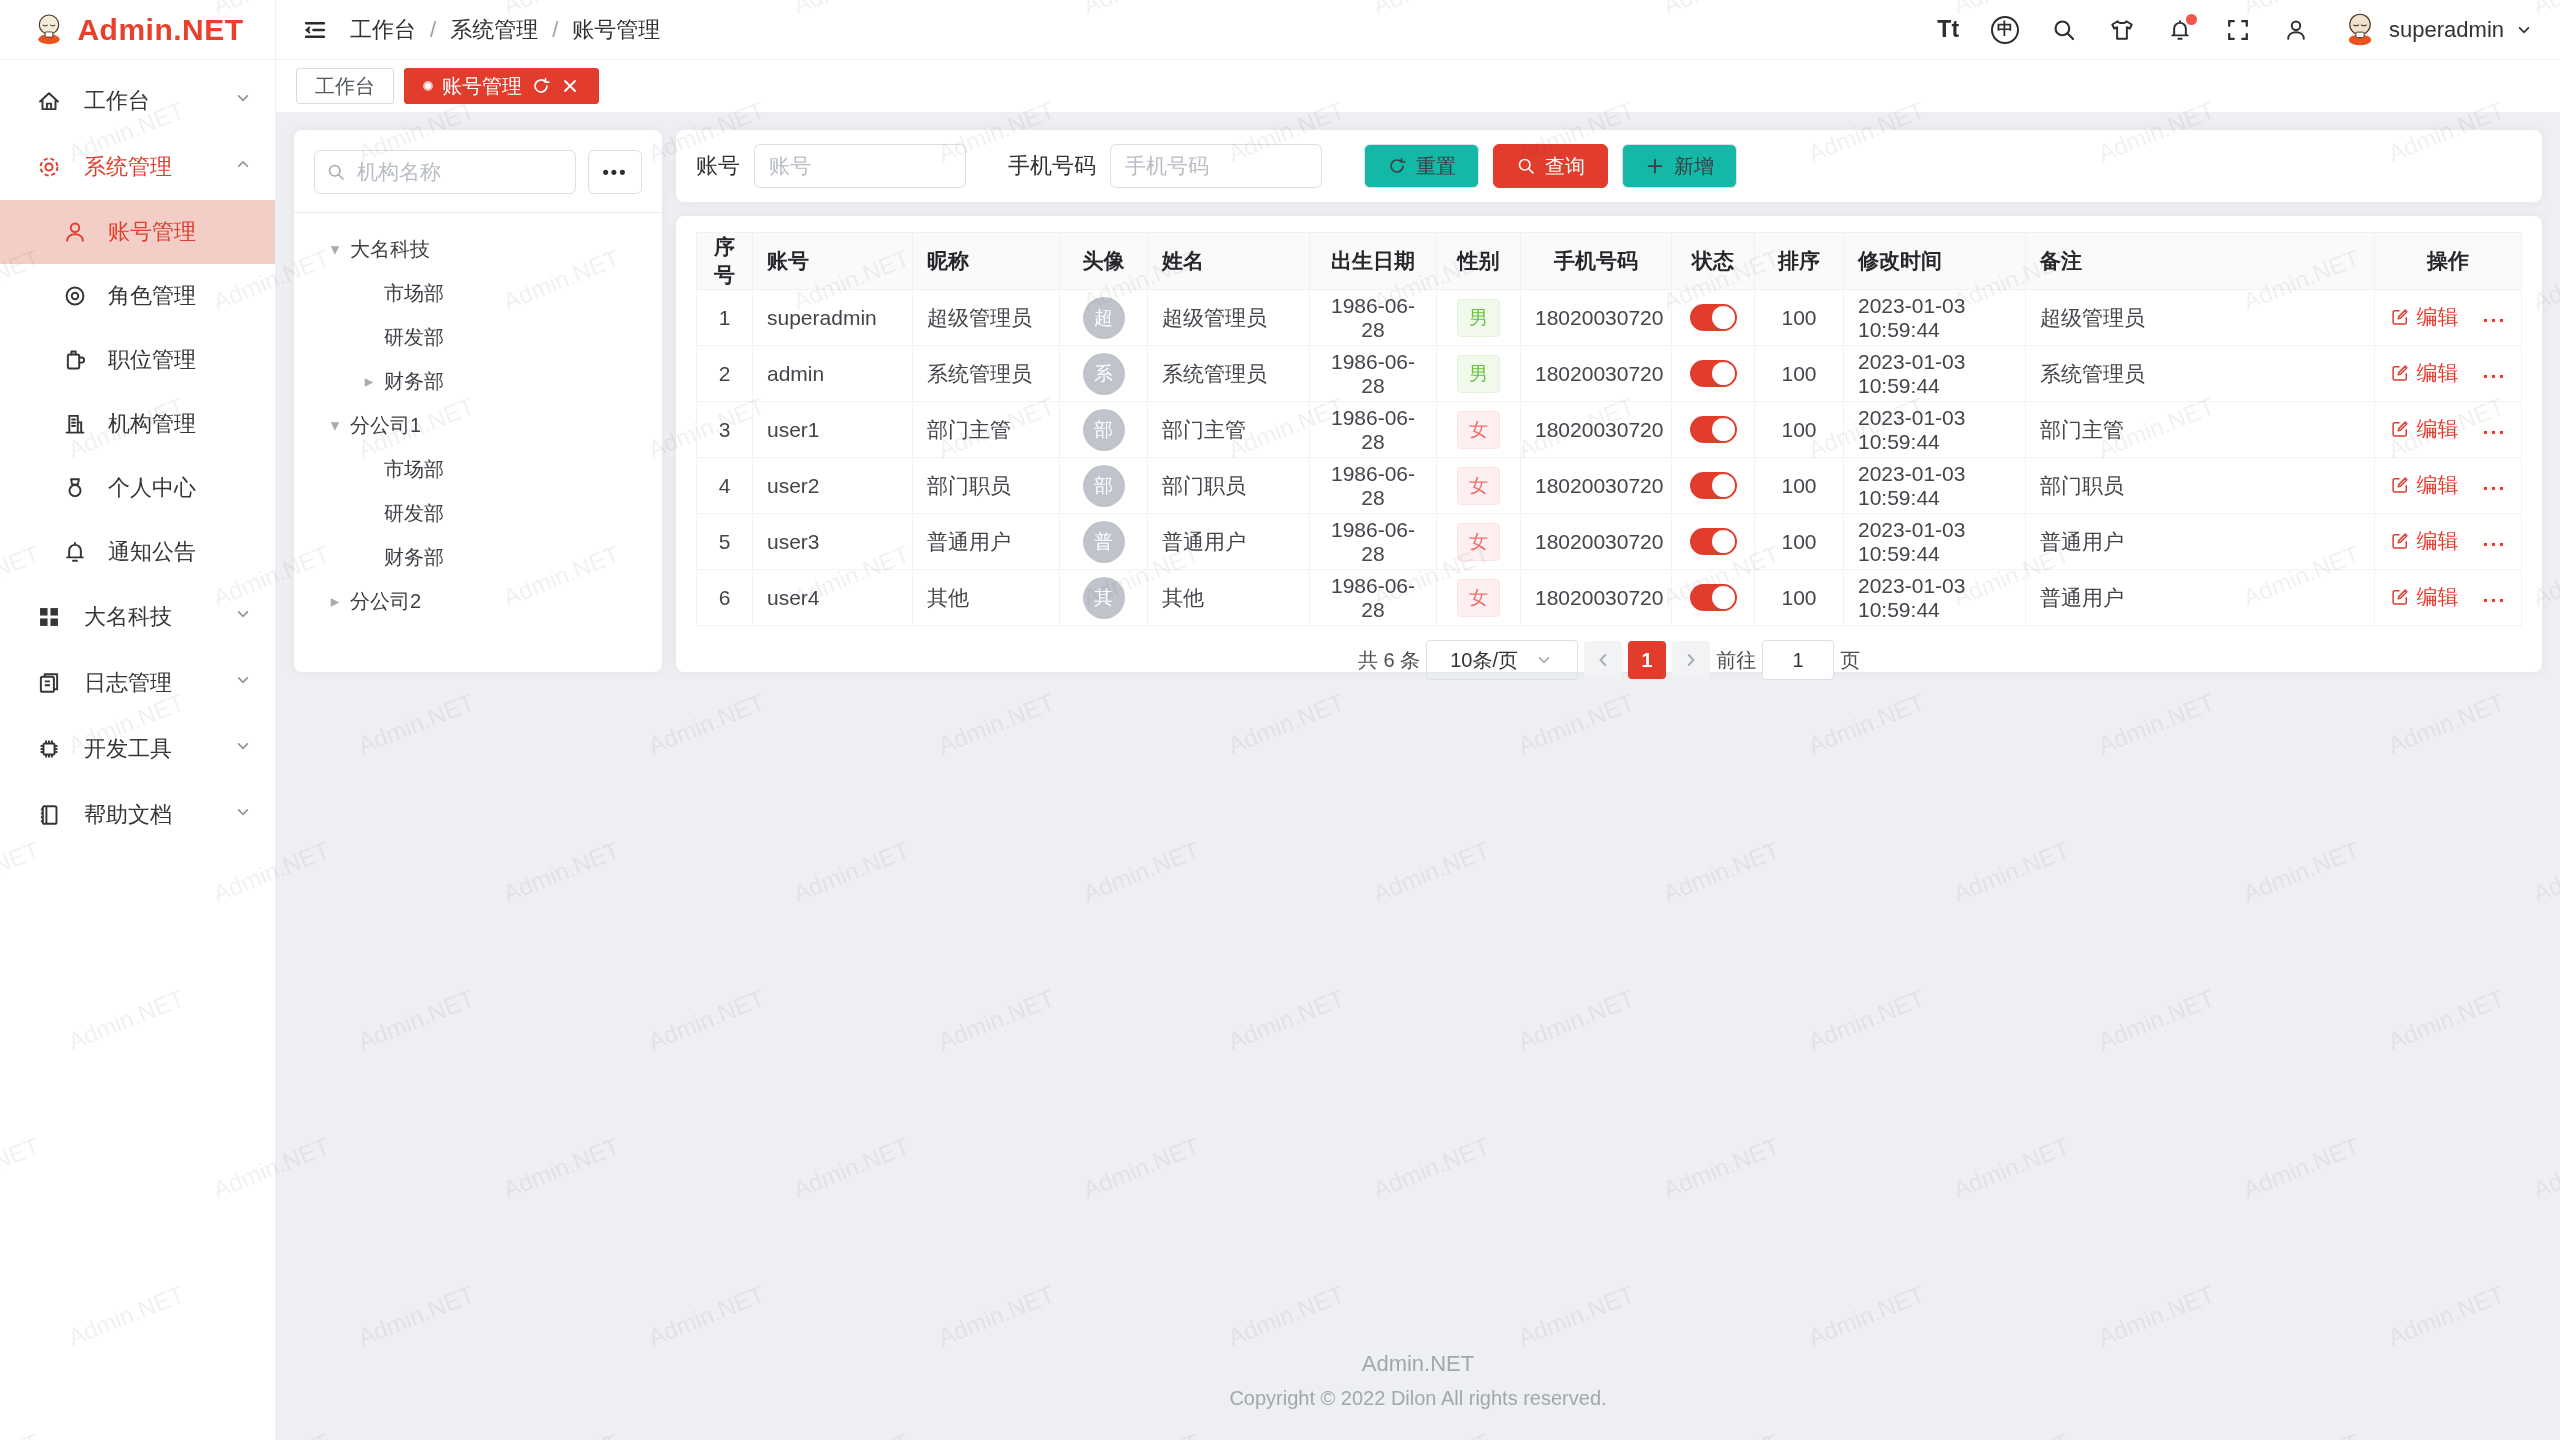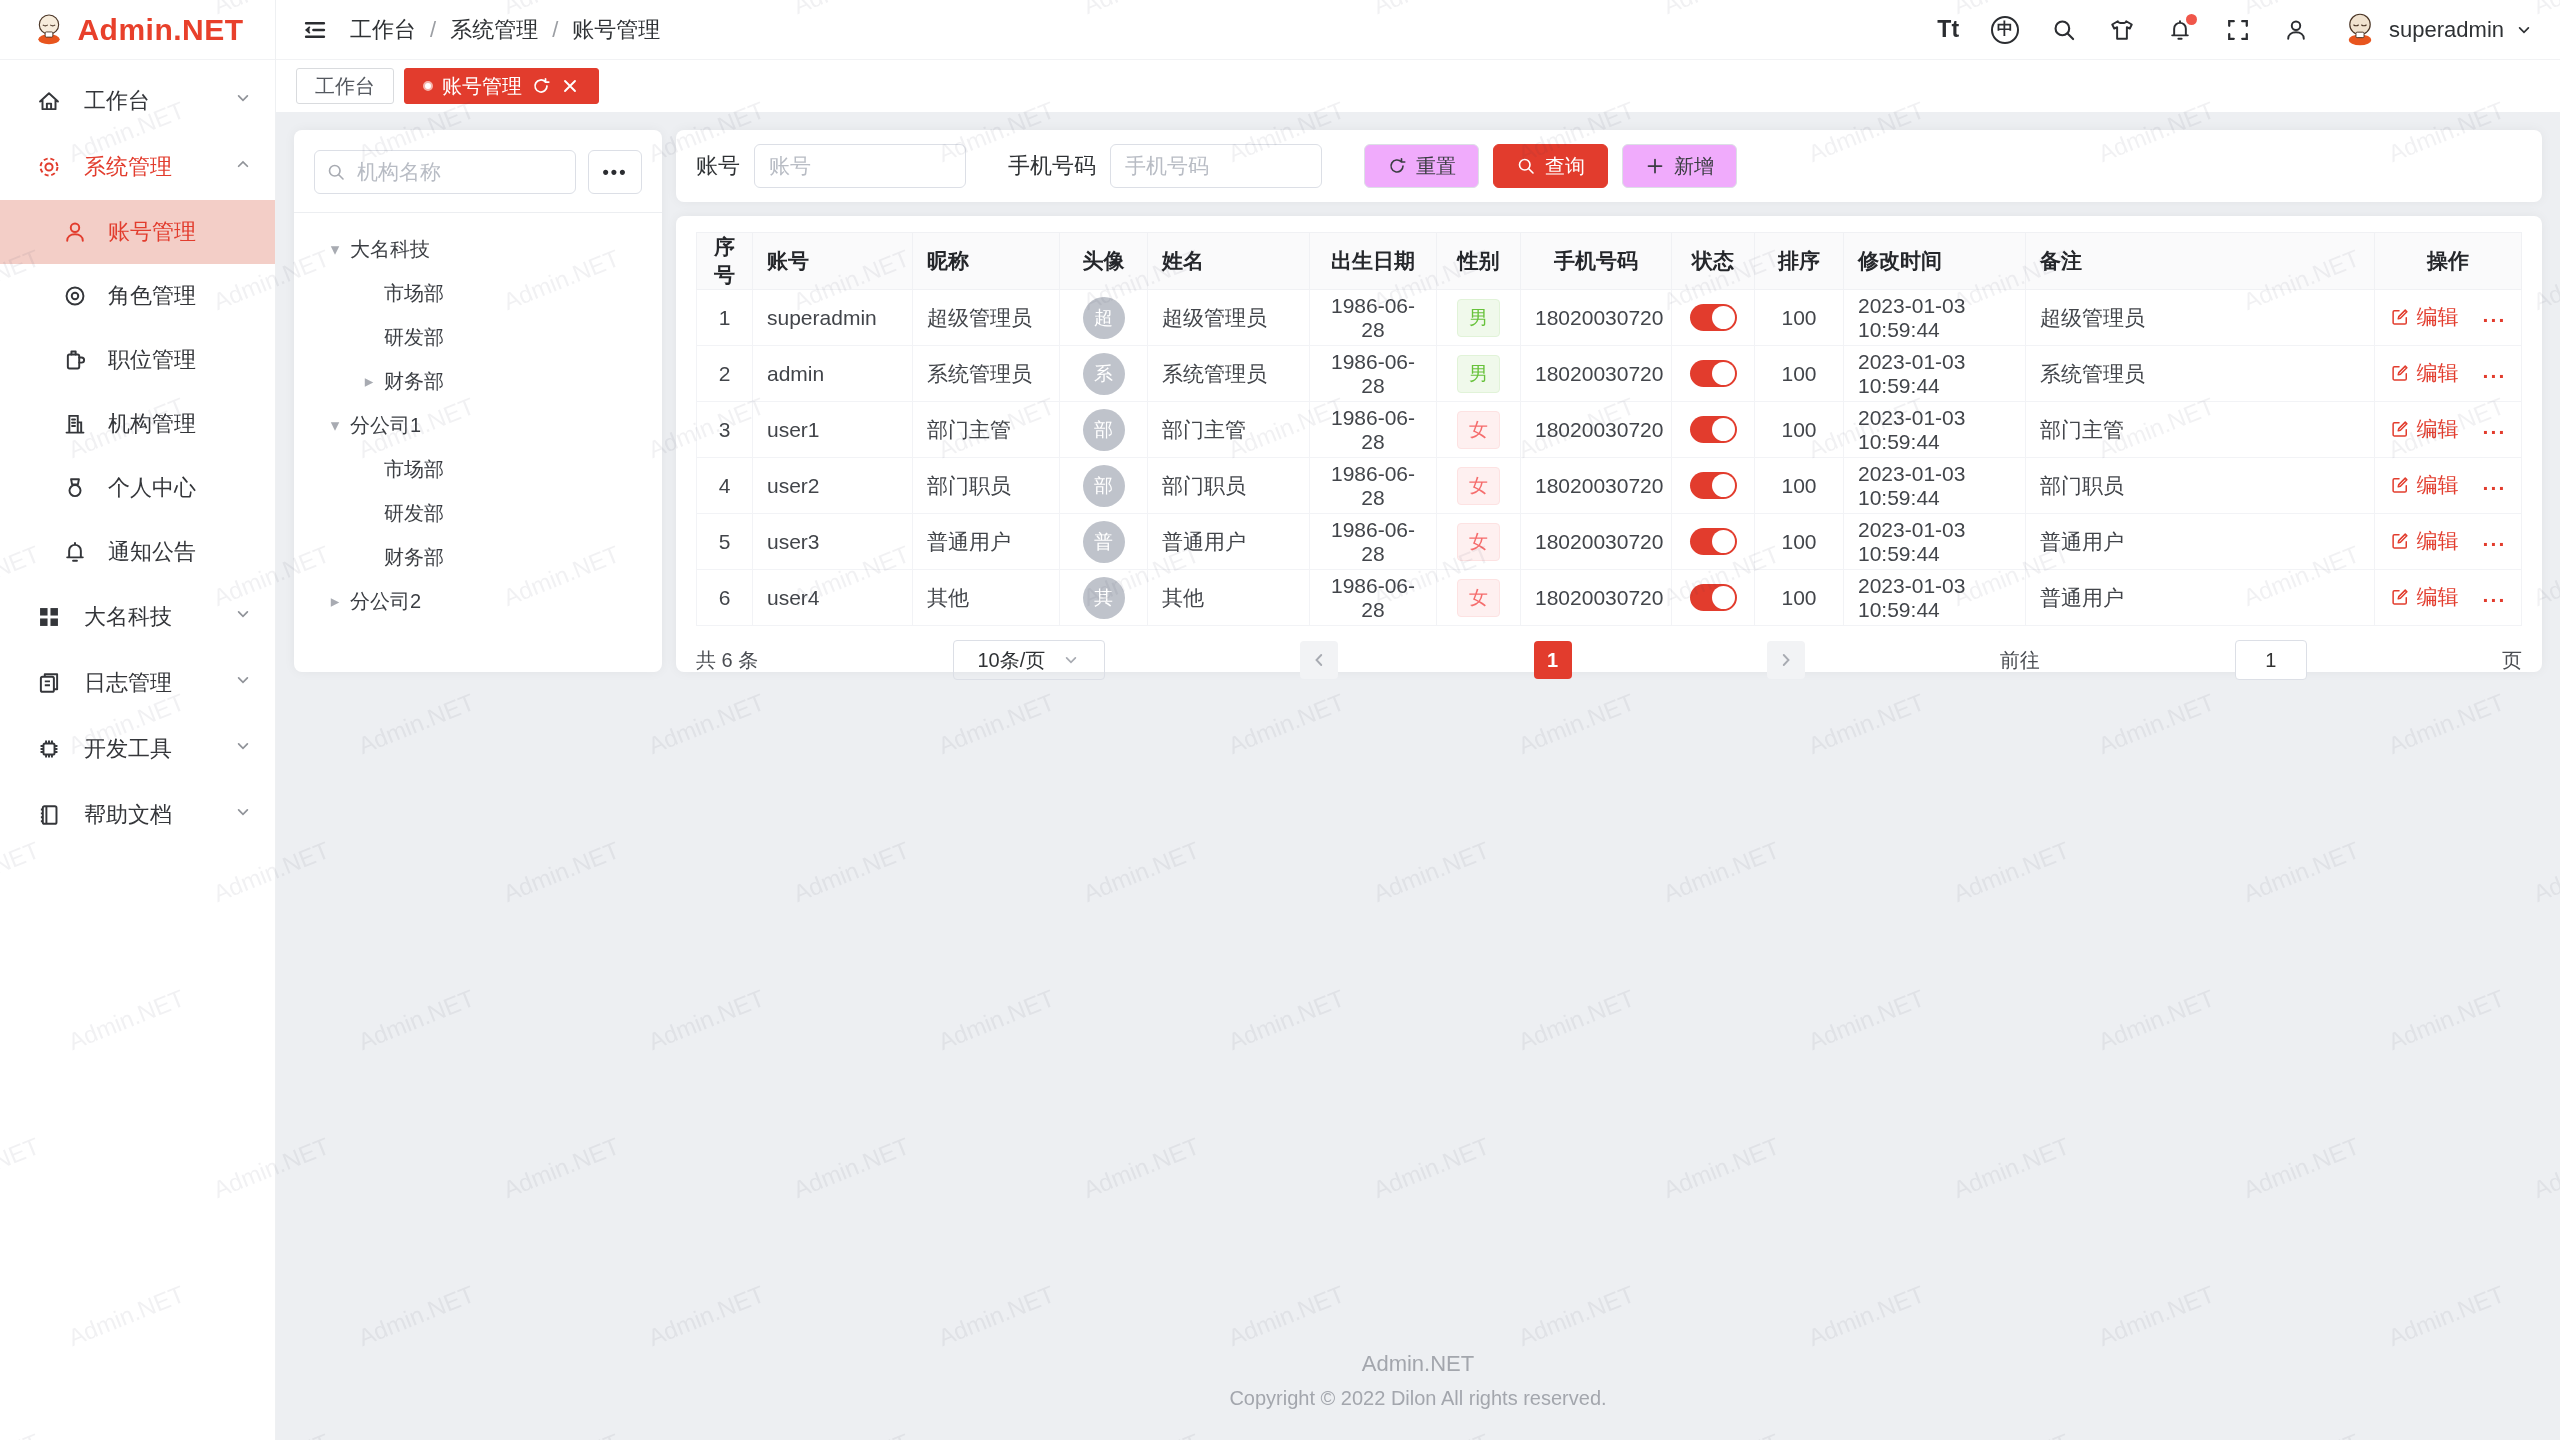--- a/index.html
+++ b/index.html
@@ -57,39 +57,39 @@
   .tcaret.down::before { content:"▾"; }
   .tcaret.right::before { content:"▸"; }
 
   
   .right-col { flex:1; display:flex; flex-direction:column; gap:14px; height:542px; min-width:0; }
   .filter-card { padding:14px 20px; display:flex; align-items:center; gap:14px; }
   .f-label { font-size:22px; color:#2f3235; }
   .f-input { width:212px; height:44px; border:1px solid #dcdfe6; border-radius:6px; padding:0 14px; font-size:21px; color:#333; outline:none; }
   .f-input::placeholder { color:#b8bcc4; }
   .gap-lg { margin-left:28px; }
-  .btn { height:44px; display:inline-flex; align-items:center; gap:9px; padding:0 22px; border:1px solid #dcdfe6; border-radius:6px; background:#f0abfc; font-size:20px; color:#3a3d42; cursor:pointer; }
+  .btn { height:44px; display:inline-flex; align-items:center; gap:9px; padding:0 22px; border:1px solid #dcdfe6; border-radius:6px; background:#14b8a6; font-size:20px; color:#3a3d42; cursor:pointer; }
   .btn-primary { background:#e23c2d; border-color:#e23c2d; color:#fff; }
 
   .table-card { flex:1; padding:16px 20px; display:flex; flex-direction:column; min-height:0; }
   table { width:100%; border-collapse:collapse; table-layout:fixed; }
   th { height:46px; background:#fafafb; font-size:21px; color:#25272b; font-weight:600; border:1px solid #f0f1f4; padding:0 14px; text-align:left; }
   td { height:56px; font-size:21px; color:#42454a; border:1px solid #f2f3f6; padding:0 14px; background:#fff; }
   .c-center { text-align:center; }
   .avatar { display:inline-flex; width:42px; height:42px; border-radius:50%; background:#bfc3cb; color:#fff; font-size:19px; align-items:center; justify-content:center; }
   .tag { display:inline-block; padding:5px 11px; border-radius:4px; font-size:19px; border:1px solid transparent; }
   .tag-green { color:#67c23a; background:#f0f9eb; border-color:#e1f3d8; }
   .tag-red { color:#f56c6c; background:#fef0f0; border-color:#fde2e2; }
   .switch { position:relative; display:inline-block; width:47px; height:27px; border-radius:14px; background:#e23c2d; cursor:pointer; vertical-align:middle; }
   .switch .knob { position:absolute; top:2px; right:2px; width:23px; height:23px; border-radius:50%; background:#fff; }
   .op-cell { white-space:nowrap; }
   .op-edit { color:#e23c2d; display:inline-flex; align-items:center; gap:7px; cursor:pointer; }
   .op-more { color:#e23c2d; margin-left:18px; font-weight:bold; letter-spacing:1px; cursor:pointer; }
 
-  .pagination { margin-top:auto; display:flex; align-items:center; justify-content:space-between; gap:6px; font-size:20px; color:#4a4d52; padding-top:14px; }
+  .pagination { margin-top:auto; display:flex; align-items:center; justify-content:center; gap:6px; font-size:20px; color:#4a4d52; padding-top:14px; }
   .psize { width:152px; height:40px; border:1px solid #dcdfe6; border-radius:4px; display:flex; align-items:center; justify-content:center; gap:16px; color:#2f3235; cursor:pointer; }
   .pbtn { width:38px; height:38px; background:#f2f3f5; border-radius:4px; display:flex; align-items:center; justify-content:center; color:#a8abb2; cursor:pointer; }
   .pcur { width:38px; height:38px; background:#e23c2d; border-radius:4px; display:flex; align-items:center; justify-content:center; color:#fff; font-weight:bold; cursor:pointer; }
   .goto-input { width:72px; height:40px; border:1px solid #dcdfe6; border-radius:4px; text-align:center; font-size:20px; color:#333; outline:none; }
 
   .footer { background:#edeff2; text-align:center; padding:14px 0 30px; }
   .footer .l1 { font-size:22px; color:#a3a6ad; margin-bottom:10px; }
   .footer .l2 { font-size:20px; color:#a3a6ad; }
 
   

